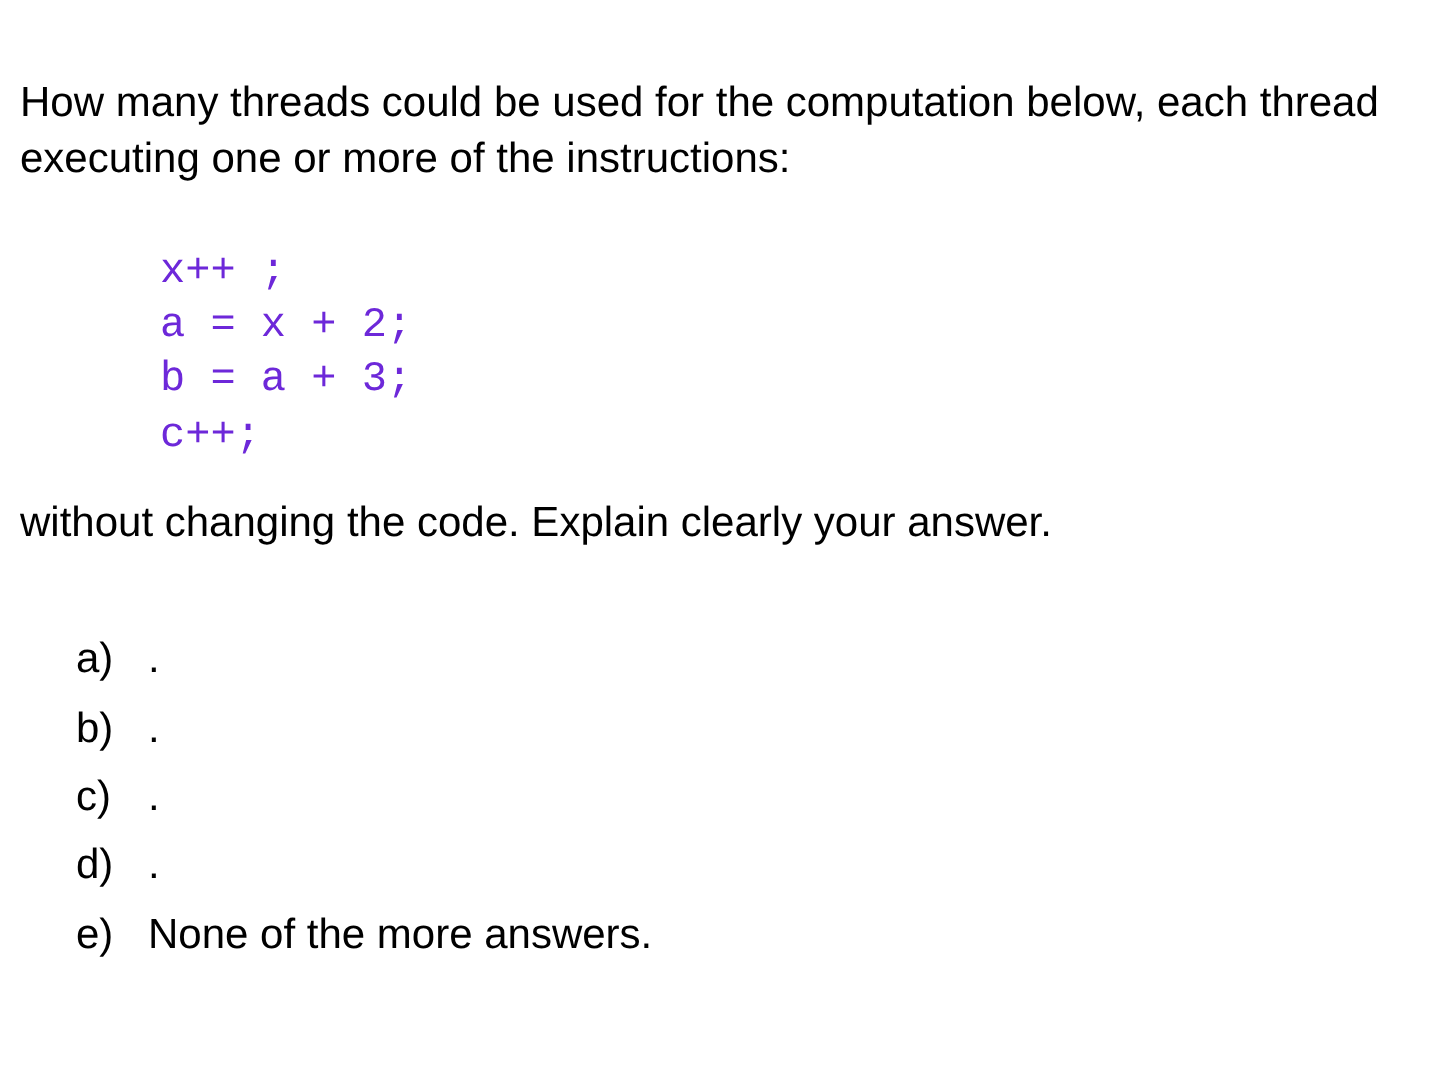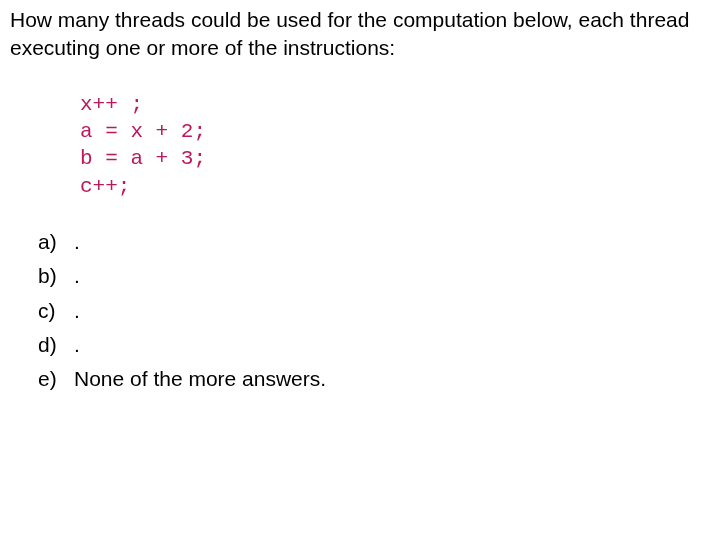--- a/index.html
+++ b/index.html
@@ -11,26 +11,27 @@
     font-family: Arial, Helvetica, sans-serif;
     font-size: 21px;
     color: #000000;
     line-height: 1.35;
   }
   .page {
     padding: 6px 10px 0 10px;
   }
   .question-intro {
     margin-bottom: 28px;
+    margin-top: 32px;
   }
   .code-block {
     font-family: "Courier New", Courier, monospace;
-    color: #be185d;
+    color: #6d28d9;
     margin-left: 70px;
-    margin-bottom: 28px;
+    margin-bottom: 16px;
     white-space: pre;
     font-size: 21px;
     line-height: 1.3;
   }
   .question-outro {
     margin-bottom: 40px;
   }
   .options {
     margin-left: 28px;
   }
@@ -49,20 +50,21 @@
 
 <div class="page">
 
   <div class="question-intro">How many threads could be used for the computation below, each thread executing one or more of the instructions:</div>
 
   <div class="code-block"><span>x++ ;</span>
 <span>a = x + 2;</span>
 <span>b = a + 3;</span>
 <span>c++;</span></div>
 
+  <div class="question-outro">without changing the code. Explain clearly your answer.</div>
 
   <div class="options">
     <div class="option">
       <span class="option-label">a)</span>
       <span class="option-text">.</span>
     </div>
     <div class="option">
       <span class="option-label">b)</span>
       <span class="option-text">.</span>
     </div>

